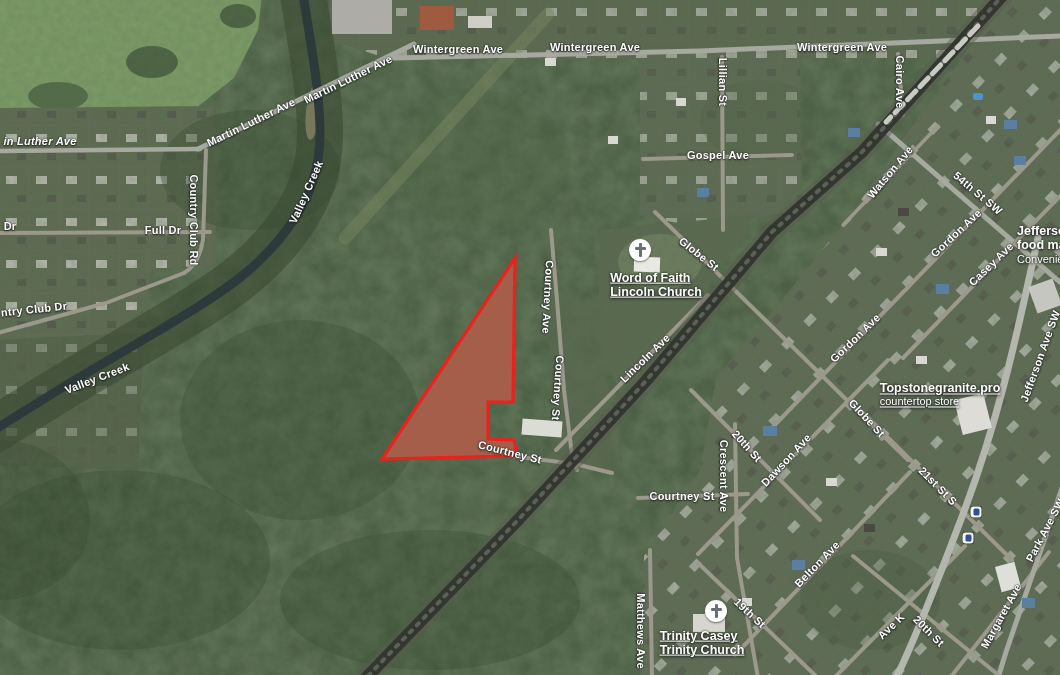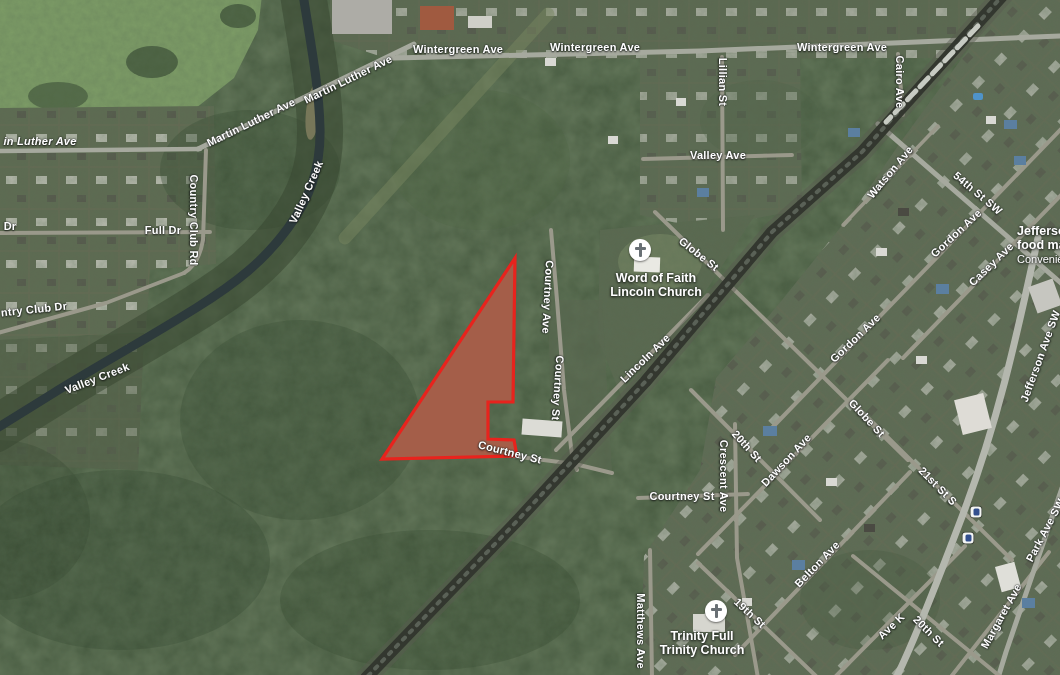--- a/index.html
+++ b/index.html
@@ -5,21 +5,21 @@
   html,body{margin:0;padding:0;background:#222;}
   #map{position:relative;width:1060px;height:675px;overflow:hidden;background:#45583e;
        font-family:"Liberation Sans",sans-serif;cursor:grab;}
   #vec{position:absolute;left:0;top:0;}
   #labels{position:absolute;left:0;top:0;width:100%;height:100%;border-radius:15px;}
   .street-label{position:absolute;color:#fff;font-size:11px;font-weight:700;letter-spacing:.25px;
      white-space:nowrap;transform:translate(-50%,-50%) rotate(var(--r,0deg));
      text-shadow:0 0 1px rgba(35,40,38,.95),0 0 2px rgba(35,40,38,.9),0 1px 2px rgba(0,0,0,.7);}
   .poi-text{position:absolute;color:#fff;line-height:1.15;white-space:nowrap;
      text-shadow:0 0 2px rgba(30,34,32,.95),0 1px 3px rgba(0,0,0,.8);}
-  .poi-text.center{transform:translate(-50%,-50%);text-align:center;}
+  .poi-text.center{transform:translate(-50%,-50%);text-decoration:underline;}
   .poi-text.left{text-align:left;}
   .poi-name{font-size:12.5px;font-weight:700;}
   .poi-sub{font-size:11px;font-weight:400;}
   .church-icon{position:absolute;width:22px;height:22px;border-radius:50%;background:#fff;
      transform:translate(-50%,-50%);box-shadow:0 1px 2px rgba(0,0,0,.5);}
   .church-icon .cv{position:absolute;left:10px;top:4px;width:2.6px;height:14px;background:#697075;border-radius:1px;}
   .church-icon .ch{position:absolute;left:6px;top:8px;width:10.5px;height:2.6px;background:#697075;border-radius:1px;}
   .transit-icon{position:absolute;width:11px;height:11px;border-radius:3px;background:#f4f6f4;
      transform:translate(-50%,-50%);box-shadow:0 0 1px rgba(0,0,0,.6);}
   .transit-icon .dot{position:absolute;left:2.5px;top:2px;width:6px;height:6.5px;background:#33508f;border-radius:1.5px;}
@@ -170,21 +170,21 @@
       <div class="street-label" style="left: 251px; top: 122px; --r: -26deg;">Martin Luther Ave</div>
       <div class="street-label" style="left: 348px; top: 79px; --r: -26deg;">Martin Luther Ave</div>
       <div class="street-label" style="left: 40px; top: 141px; font-style: italic; --r: 0deg;">in Luther Ave</div>
       <div class="street-label" style="left: 10px; top: 226px; --r: 0deg;">Dr</div>
       <div class="street-label" style="left: 163px; top: 230px; --r: 0deg;">Full Dr</div>
       <div class="street-label" style="left: 194px; top: 220px; --r: 90deg;">Country Club Rd</div>
       <div class="street-label" style="left: 34px; top: 309px; --r: -6deg;">ntry Club Dr</div>
       <div class="street-label" style="left: 306px; top: 192px; --r: -66deg;">Valley Creek</div>
       <div class="street-label" style="left: 97px; top: 378px; --r: -21deg;">Valley Creek</div>
       <div class="street-label" style="left: 723px; top: 82px; --r: 90deg;">Lillian St</div>
-      <div class="street-label" style="left: 718px; top: 155px; --r: 0deg;">Valley Ave</div>
+      <div class="street-label" style="left: 718px; top: 155px; --r: 0deg;">Gospel Ave</div>
       <div class="street-label" style="left: 699px; top: 254px; --r: 38deg;">Globe St</div>
       <div class="street-label" style="left: 645px; top: 358px; --r: -44deg;">Lincoln Ave</div>
       <div class="street-label" style="left: 548px; top: 297px; --r: 93deg;">Courtney Ave</div>
       <div class="street-label" style="left: 558px; top: 388px; --r: 94deg;">Courtney St</div>
       <div class="street-label" style="left: 510px; top: 452px; --r: 14deg;">Courtney St</div>
       <div class="street-label" style="left: 900px; top: 82px; --r: 90deg;">Cairo Ave</div>
       <div class="street-label" style="left: 890px; top: 172px; --r: -50deg;">Watson Ave</div>
       <div class="street-label" style="left: 978px; top: 193px; --r: 40deg;">54th St SW</div>
       <div class="street-label" style="left: 956px; top: 233px; --r: -43deg;">Gordon Ave</div>
       <div class="street-label" style="left: 991px; top: 264px; --r: -44deg;">Casey Ave</div>
@@ -209,30 +209,34 @@
       </div>
       <div class="poi-text center" style="left: 656px; top: 285px;">
         <div class="poi-name">Word of Faith</div>
         <div class="poi-name">Lincoln Church</div>
       </div>
       <div class="church-icon" style="left: 716px; top: 611px;">
         <span class="cv"></span>
         <span class="ch"></span>
       </div>
       <div class="poi-text center" style="left: 702px; top: 643px;">
-        <div class="poi-name">Trinity Full</div>
+        <div class="poi-name">Trinity Casey</div>
         <div class="poi-name">Trinity Church</div>
       </div>
       <div class="store-icon" style="left: 1038px; top: 274px;"><span class="bag"></span></div>
       <div class="poi-text left" style="left: 1017px; top: 224px;">
         <div class="poi-name">Jefferson</div>
         <div class="poi-name">food mart</div>
         <div class="poi-sub">Convenience</div>
       </div>
       <div class="store-icon" style="left: 1002px; top: 393px;"><span class="bag"></span></div>
+      <div class="poi-text center" style="left: 940px; top: 395px;">
+        <div class="poi-name">Topstonegranite.pro</div>
+        <div class="poi-sub">countertop store</div>
+      </div>
       <div class="transit-icon" style="left: 976px; top: 512px;">
         <span class="dot"></span>
       </div>
       <div class="transit-icon" style="left: 968px; top: 538px;">
         <span class="dot"></span>
       </div>
     </div>
 </div>
 
 </body></html>

